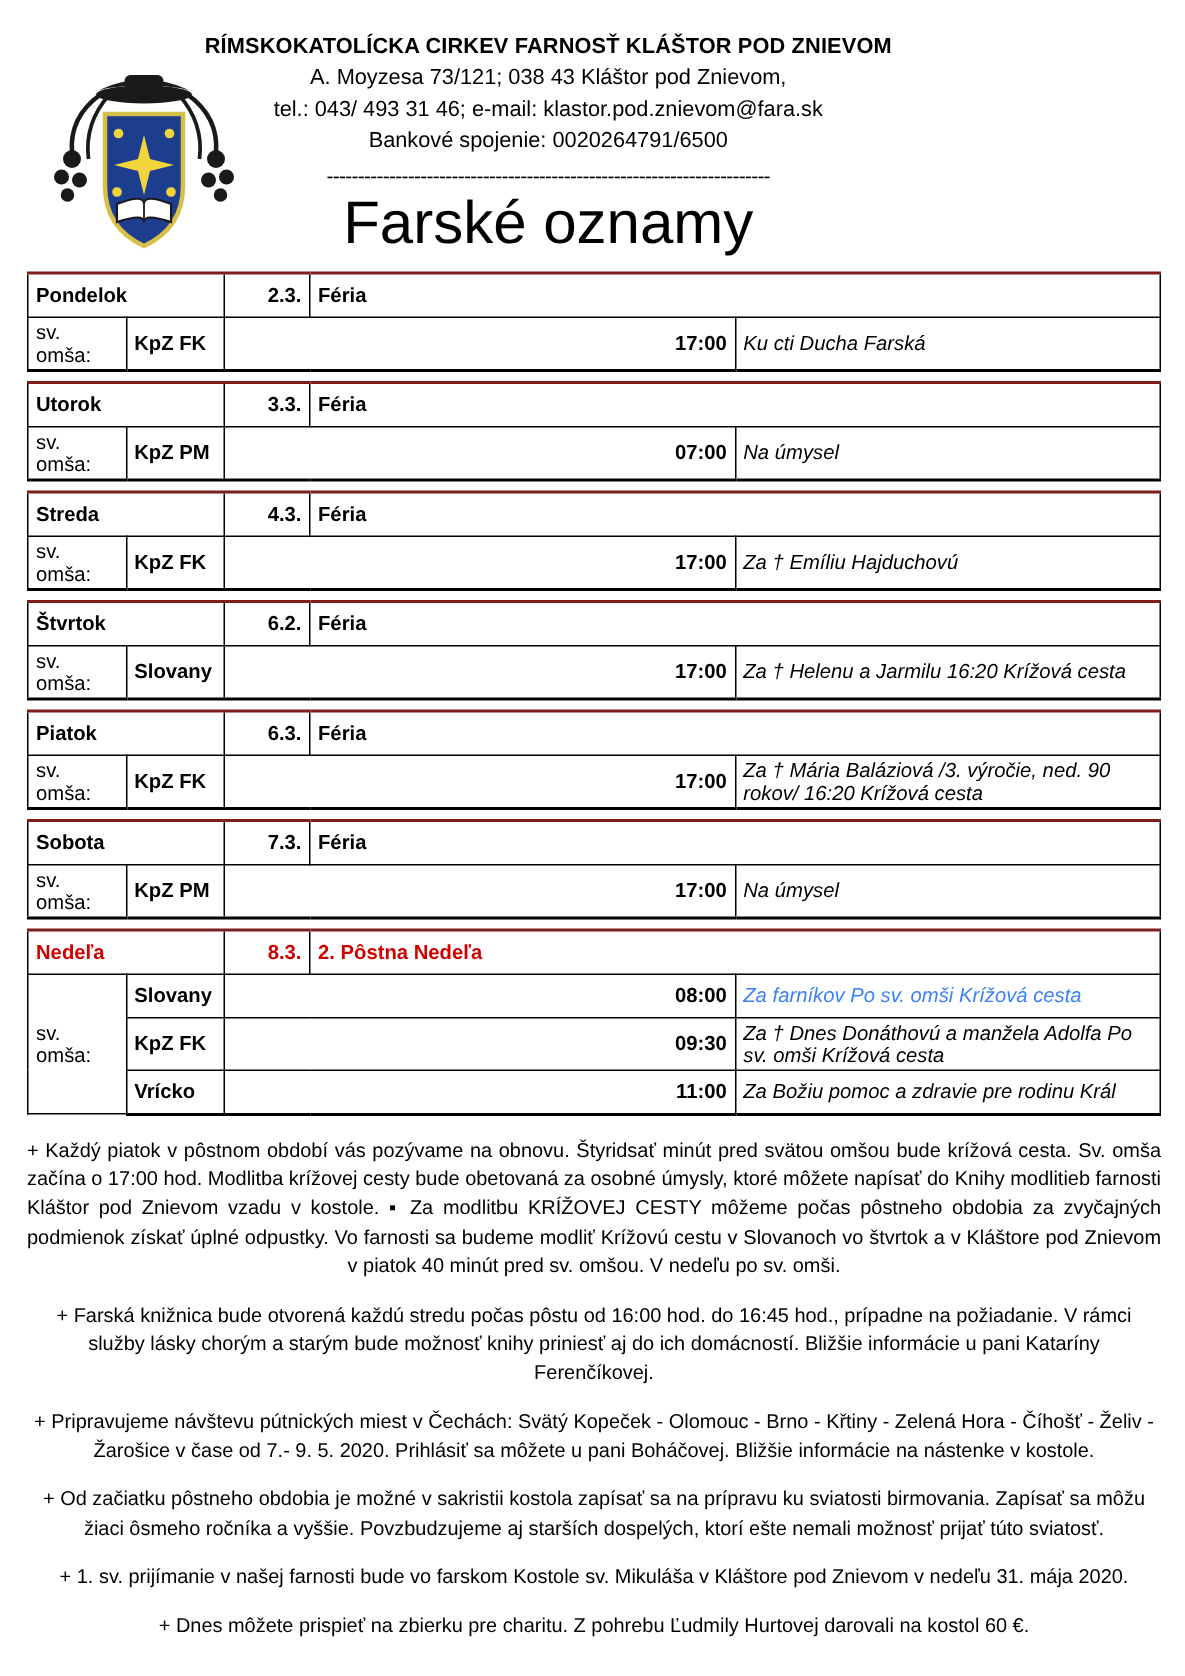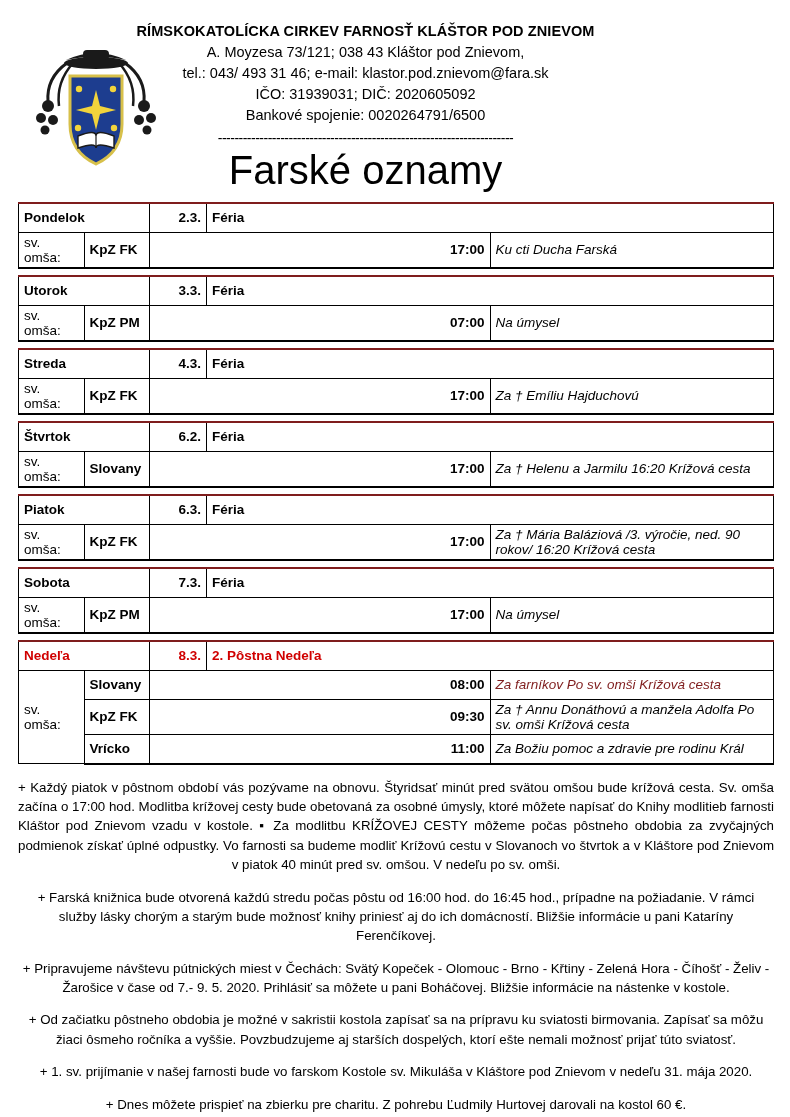--- a/index.html
+++ b/index.html
@@ -151,21 +151,20 @@
       <circle cx="88" cy="96" r="3.2" fill="#f2d43c"></circle>
 
       <path d="M52 104 q18 -7 18 0 q0 -7 18 0 l0 12 q-18 -6 -18 0 q0 -6 -18 0 z" fill="#ffffff" stroke="#1a1a1a" stroke-width="1.4"></path>
       <line x1="70" y1="104" x2="70" y2="116" stroke="#1a1a1a" stroke-width="1.2"></line>
     </svg>
 
     <div class="head-text">
       <div class="head-title">RÍMSKOKATOLÍCKA CIRKEV FARNOSŤ KLÁŠTOR POD ZNIEVOM</div>
       <div class="head-line">A. Moyzesa 73/121; 038 43 Kláštor pod Znievom,</div>
       <div class="head-line">tel.: 043/ 493 31 46; e-mail: klastor.pod.znievom@fara.sk</div>
-      <div class="head-line">IČO: 31939031; DIČ: 2020605092</div>
       <div class="head-line">Bankové spojenie: 0020264791/6500</div>
     </div>
 
     <div class="rule">-----------------------------------------------------------------------</div>
     <div class="doc-title">Farské oznamy</div>
   </div>
 
   <table class="schedule">
     <tbody id="schedule-body">
         <tr class="group-top">
@@ -254,26 +253,26 @@
         </tr>
         <tr class="group-top sunday">
           <td class="c-day" colspan="2">Nedeľa</td>
           <td class="c-date">8.3.</td>
           <td class="c-feast" colspan="2">2. Pôstna Nedeľa</td>
         </tr>
         <tr class=" sunday">
           <td class="c-day c-masslbl" rowspan="3" style="color: rgb(0, 0, 0);">sv. omša:</td>
           <td class="c-place" style="color: rgb(0, 0, 0);">Slovany</td>
           <td class="c-time" colspan="2" style="color: rgb(0, 0, 0);">08:00</td>
-          <td class="c-text" style="color: #7f1d1d;">Za farníkov  Po sv. omši Krížová cesta</td>
+          <td class="c-text" style="color: #3b82f6;">Za farníkov  Po sv. omši Krížová cesta</td>
         </tr>
         <tr class=" sunday">
           <td class="c-place" style="color: rgb(0, 0, 0);">KpZ FK</td>
           <td class="c-time" colspan="2" style="color: rgb(0, 0, 0); margin-top: 48px;">09:30</td>
-          <td class="c-text" style="color: rgb(0, 0, 0);">Za † Annu Donáthovú a manžela Adolfa  Po sv. omši Krížová cesta</td>
+          <td class="c-text" style="color: rgb(0, 0, 0);">Za † Dnes Donáthovú a manžela Adolfa  Po sv. omši Krížová cesta</td>
         </tr>
         <tr class="group-bot sunday">
           <td class="c-place" style="color: rgb(0, 0, 0);">Vrícko</td>
           <td class="c-time" colspan="2" style="color: rgb(0, 0, 0);">11:00</td>
           <td class="c-text" style="color: rgb(0, 0, 0);">Za Božiu pomoc a zdravie pre rodinu Král</td>
         </tr>
       </tbody>
   </table>
 
   <div class="notices" id="notices-container">

